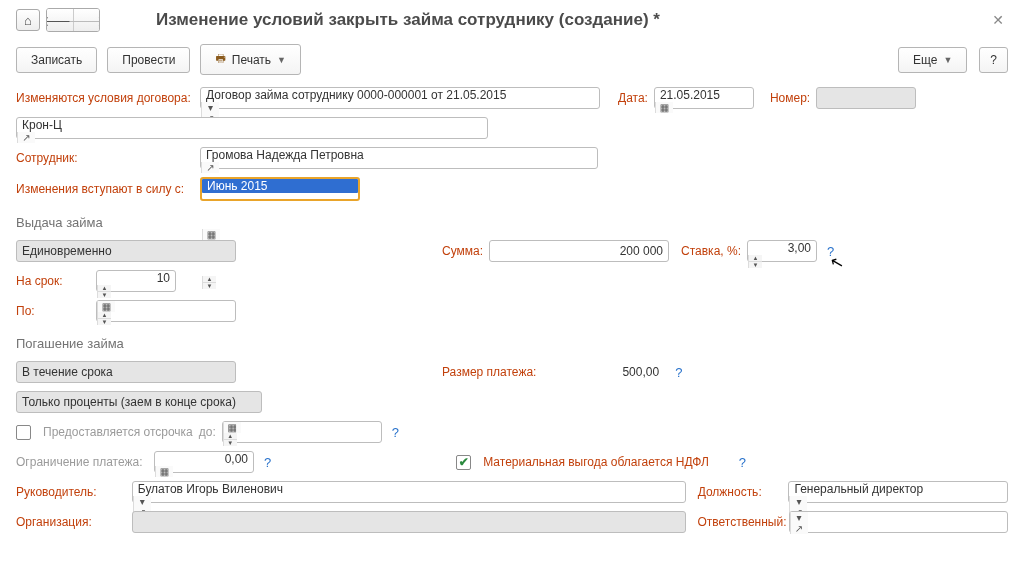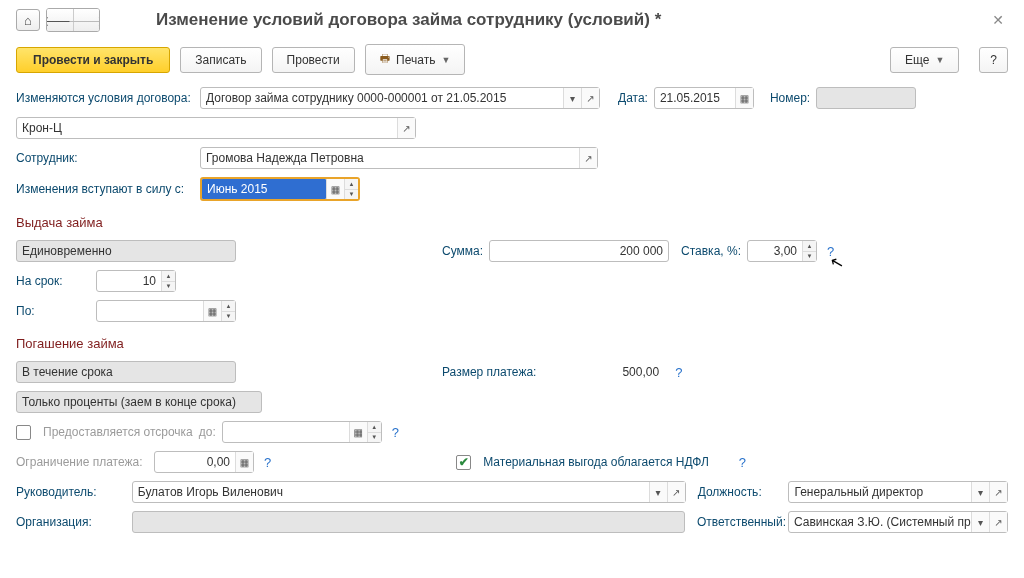--- a/index.html
+++ b/index.html
@@ -87,51 +87,53 @@
     border-radius: 3px;
     padding: 5px 14px;
     font-size: 12px;
     cursor: pointer;
     color: #333;
     display: inline-flex;
     align-items: center;
     gap: 6px;
   }
   .btn .chev { font-size: 9px; color: #666; }
-  .toolbar-right { margin-left: auto; display: flex; gap: 20px; }
+  .toolbar-right { margin-left: auto; display: flex; gap: 12px; }
   .row {
     display: flex;
     align-items: center;
     margin-bottom: 8px;
     gap: 6px;
   }
-  .label { color: #0c4a6e; }
+  .label { color: #c2410c; }
   .label.w1 { width: 178px; }
   .label.w-small { width: 56px; }
   .input {
     border: 1px solid #bdbdbd;
     border-radius: 3px;
     height: 22px;
     padding: 0 5px;
     font-size: 12px;
     display: inline-flex;
     align-items: center;
     background: #e5e5e5;
   }
   .input-group {
     display: inline-flex;
     align-items: stretch;
     border: 1px solid #bdbdbd;
     border-radius: 3px;
     height: 22px;
     background: #fff;
+    flex-direction: column;
   }
   .input-group.focus {
     border: 2px solid #e9a42a;
     height: 24px;
+    gap: 36px;
   }
   .input-group .field {
     padding: 0 5px;
     display: flex;
     align-items: center;
     color: #333;
   }
   .input-group .field.sel {
     background: #2f6ed1;
     color: #fff;
@@ -163,21 +165,21 @@
     color: #555;
     background: #f5f5f5;
     cursor: pointer;
   }
   .stepper div + div { border-top: 1px solid #dcdcdc; }
   .section-h {
     color: #2b8a3e;
     font-size: 13px;
     margin: 14px 0 10px;
   }
-  .section-h.green { color: #7f1d1d; }
+  .section-h.green { color: #737373; }
   .help {
     color: #2a73cc;
     font-size: 13px;
     cursor: pointer;
     padding: 0 4px;
   }
   .chk {
     width: 15px;
     height: 15px;
     border: 1px solid #888;
@@ -211,26 +213,25 @@
 </style>
 </head>
 <body>
 
 <div class="topbar">
   <div class="icon-btn">⌂</div>
   <div class="nav-group">
     <div class="nav-half">🡐</div>
     <div class="nav-half">🡒</div>
   </div>
-  <div class="title">Изменение условий договора займа сотруднику (условий) *</div>
+  <div class="title">Изменение условий закрыть займа сотруднику (создание) *</div>
   <div class="close-x">✕</div>
 </div>
 
 <div class="toolbar">
-  <button class="ybtn">Провести и закрыть</button>
   <button class="btn">Записать</button>
   <button class="btn">Провести</button>
   <button class="btn">
     <span class="printer-ico"></span>
     <span>Печать</span>
     <span class="chev">▼</span>
   </button>
   <div class="toolbar-right">
     <button class="btn">
       <span>Еще</span>
@@ -250,21 +251,21 @@
   <span class="label" style="margin-left:12px">Дата:</span>
   <div class="input-group" style="width:100px">
     <div class="field" style="flex:1">21.05.2015</div>
     <div class="tool">▦</div>
   </div>
   <span class="label" style="margin-left:10px">Номер:</span>
   <div class="input" style="width:100px"></div>
 </div>
 
 <div class="row">
-  <div class="input-group" style="width:400px">
+  <div class="input-group" style="width:472px">
     <div class="field" style="flex:1">Крон-Ц</div>
     <div class="tool">↗</div>
   </div>
 </div>
 
 <div class="row">
   <span class="label w1">Сотрудник:</span>
   <div class="input-group" style="width:398px">
     <div class="field" style="flex:1">Громова Надежда Петровна</div>
     <div class="tool">↗</div>

